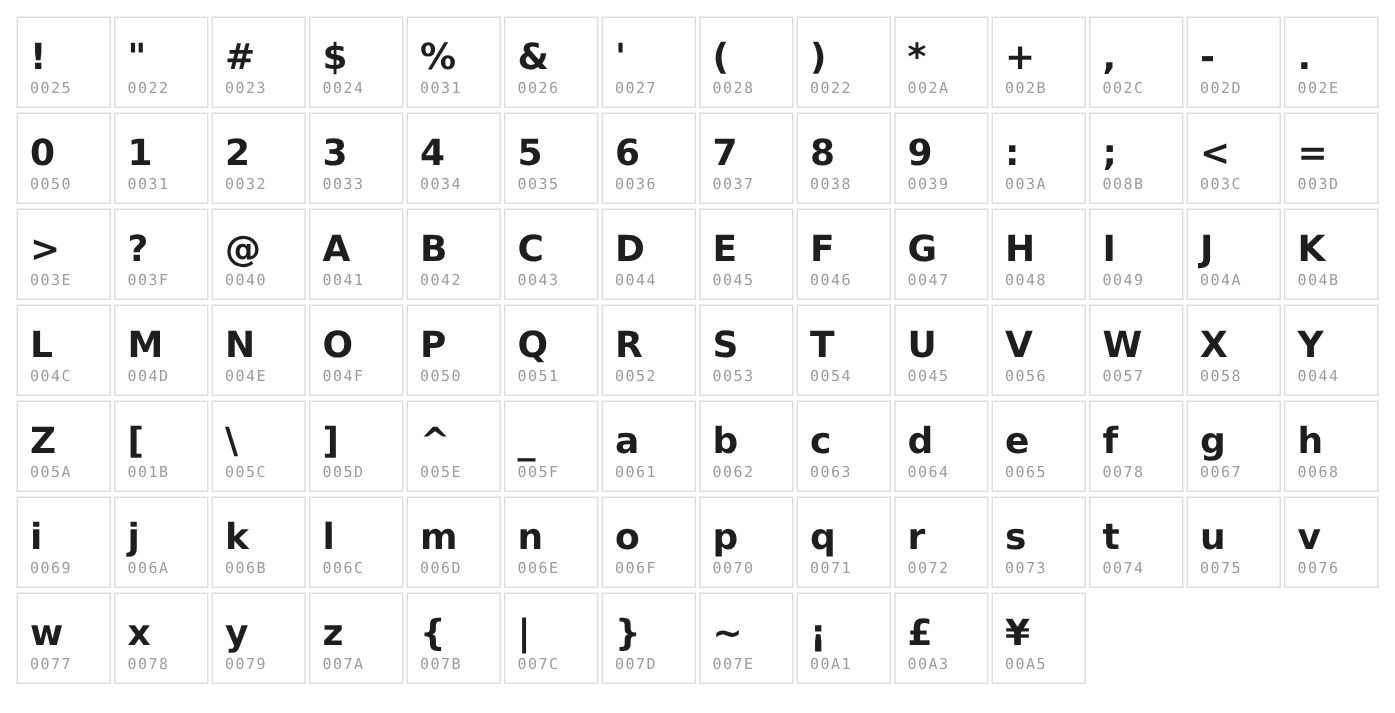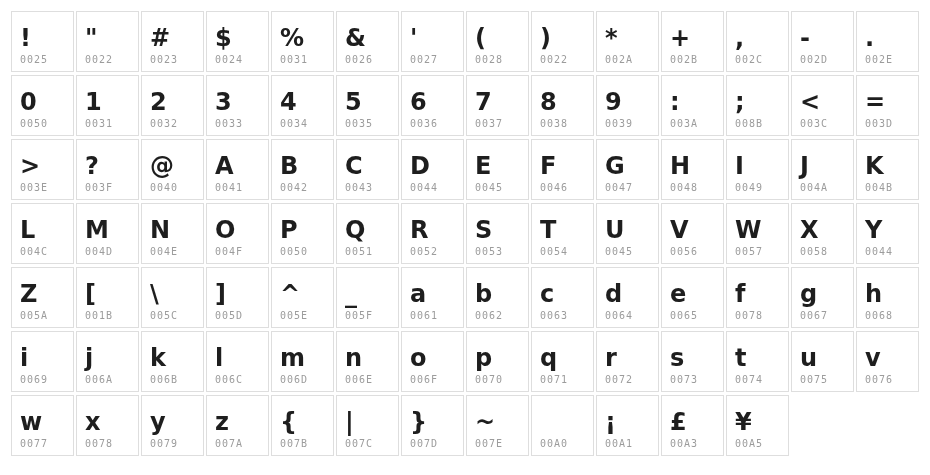--- a/index.html
+++ b/index.html
@@ -412,24 +412,20 @@
     </div>
     <div class="cell">
       <div class="glyph">}</div>
       <div class="code">007D</div>
     </div>
     <div class="cell">
       <div class="glyph">~</div>
       <div class="code">007E</div>
     </div>
     <div class="cell">
-      <div class="glyph"></div>
-      <div class="code">00A0</div>
-    </div>
-    <div class="cell">
       <div class="glyph">¡</div>
       <div class="code">00A1</div>
     </div>
     <div class="cell">
       <div class="glyph">£</div>
       <div class="code">00A3</div>
     </div>
     <div class="cell">
       <div class="glyph">¥</div>
       <div class="code">00A5</div>

